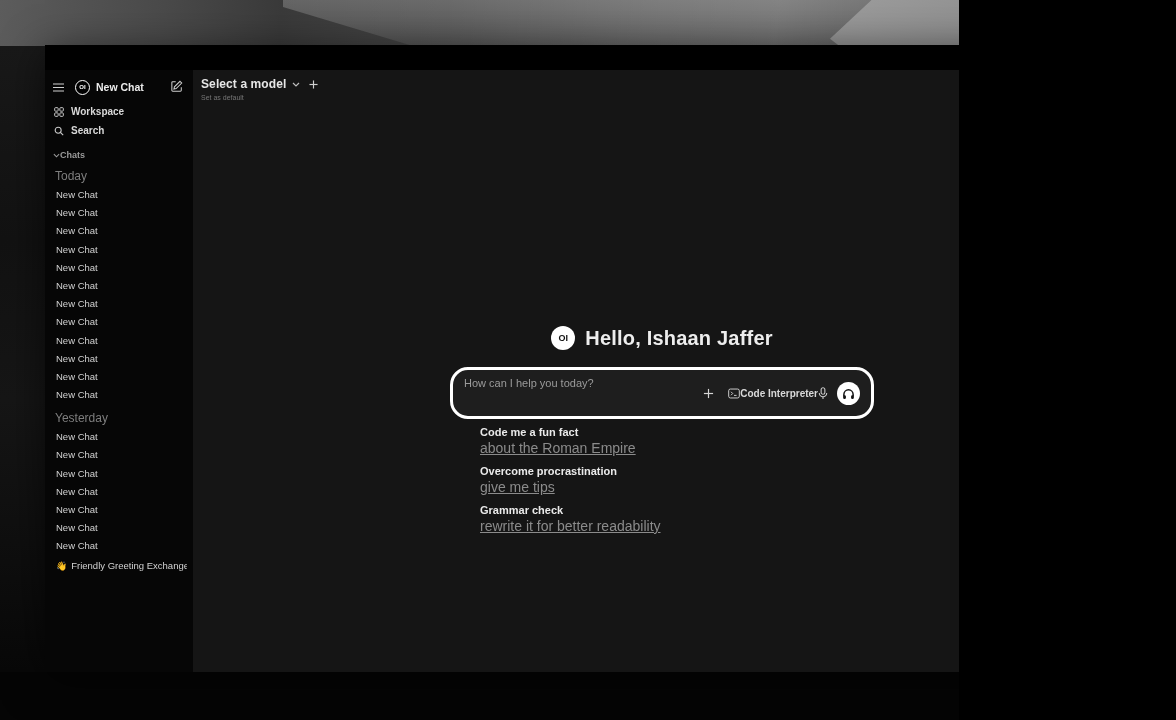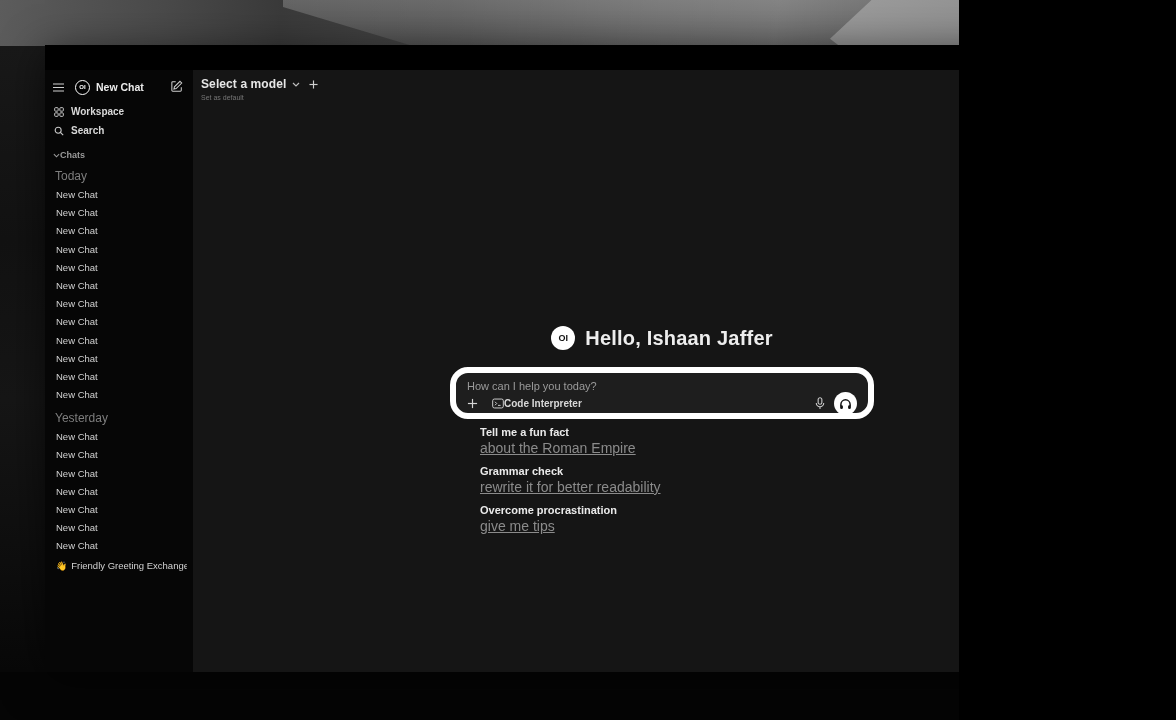--- a/index.html
+++ b/index.html
@@ -63,22 +63,22 @@
   .sliders { color:#d0d0d0; cursor:pointer; }
   .avatar { width:17px; height:17px; border-radius:50%; background:#eca13f; color:#5b3a06;
     font-size:6.5px; font-weight:bold; display:flex; align-items:center; justify-content:center; cursor:pointer; }
 
   .center-col { position:absolute; left:50%; top:256px; transform:translateX(-50%); width:424px; }
   .greeting { display:flex; align-items:center; justify-content:center; gap:10px; margin-bottom:17px; }
   .greet-logo { width:24px; height:24px; border-radius:50%; background:#fff; color:#111;
     font-size:9px; font-weight:bold; display:flex; align-items:center; justify-content:center; flex:none; }
   .greet-text { font-size:20px; font-weight:600; color:#ededed; letter-spacing:.2px; }
 
-  .input-card { width:424px; height:52px; background:#1e1e1e; border:6px solid #ffffff;
-    border-radius:18px; padding:7px 11px 6px 11px; display:flex; flex-direction:column;
+  .input-card { width:424px; height:52px; background:#1e1e1e; border:3px solid #ffffff;
+    border-radius:18px; padding:7px 11px 6px 11px; display:flex; 
     justify-content:space-between; cursor:text; }
   .input-ph { font-size:11px; color:#9b9b9b; }
   .input-row { display:flex; align-items:center; }
   .in-plus { color:#d6d6d6; cursor:pointer; display:flex; }
   .ci-pill { display:flex; align-items:center; gap:0; margin-left:14px; cursor:pointer;
     color:#d6d6d6; }
   .ci-pill span { font-size:10px; font-weight:600; color:#d9d9d9; }
   .input-spacer { flex:1; }
   .mic { color:#c9c9c9; cursor:pointer; display:flex; margin-right:9px; }
   .call-btn { width:23px; height:23px; border-radius:50%; background:#fff; display:flex;
@@ -251,30 +251,30 @@
                     <rect x="1.2" y="7.8" width="3" height="4.2" rx="1.4" fill="currentColor" stroke="none"></rect>
                     <rect x="9.8" y="7.8" width="3" height="4.2" rx="1.4" fill="currentColor" stroke="none"></rect>
                   </svg>
               </span>
             </div>
           </div>
 
           <div class="suggested">
             <div id="sugg-items">
                 <div class="sugg-item">
-                  <div class="sugg-title">Tell me a fun fact</div>
+                  <div class="sugg-title">Code me a fun fact</div>
                   <div class="sugg-sub">about the Roman Empire</div>
+                </div>
+                <div class="sugg-item">
+                  <div class="sugg-title">Overcome procrastination</div>
+                  <div class="sugg-sub">give me tips</div>
                 </div>
                 <div class="sugg-item">
                   <div class="sugg-title">Grammar check</div>
                   <div class="sugg-sub">rewrite it for better readability</div>
-                </div>
-                <div class="sugg-item">
-                  <div class="sugg-title">Overcome procrastination</div>
-                  <div class="sugg-sub">give me tips</div>
                 </div>
               </div>
           </div>
         </div>
       </main>
 
     </div>
   </div>
 
   <svg class="cursor" viewBox="0 0 32 36">

